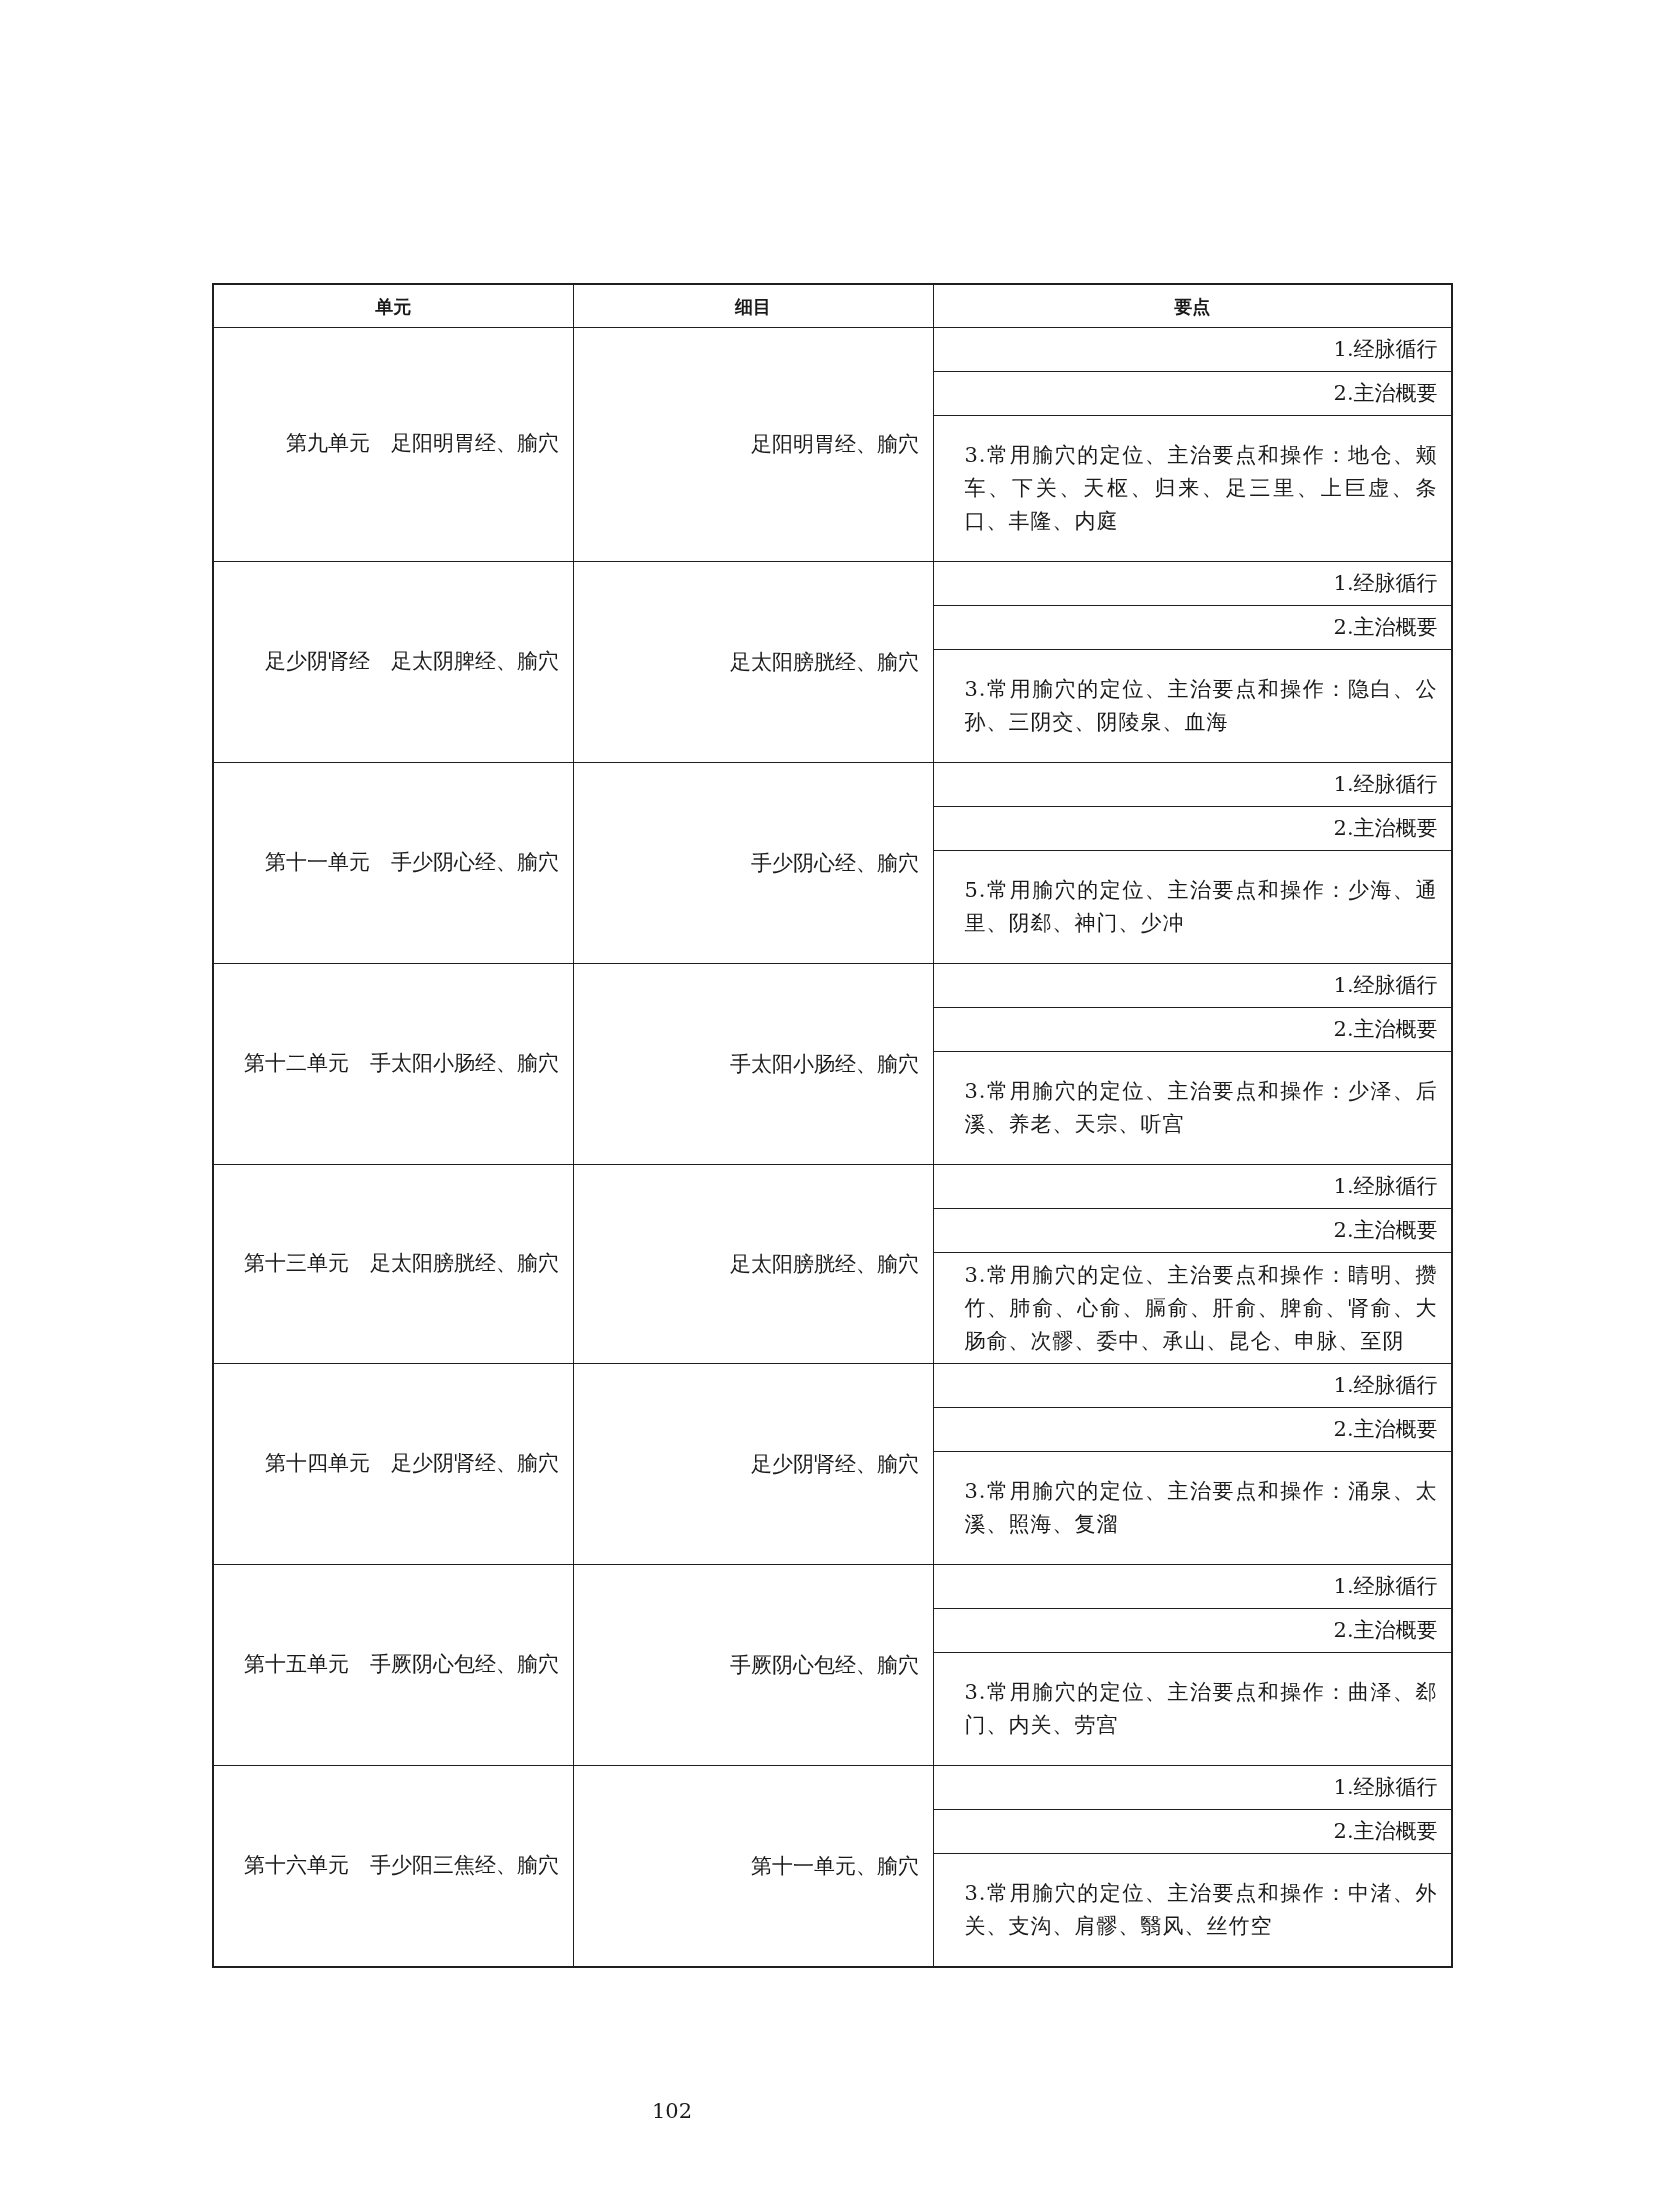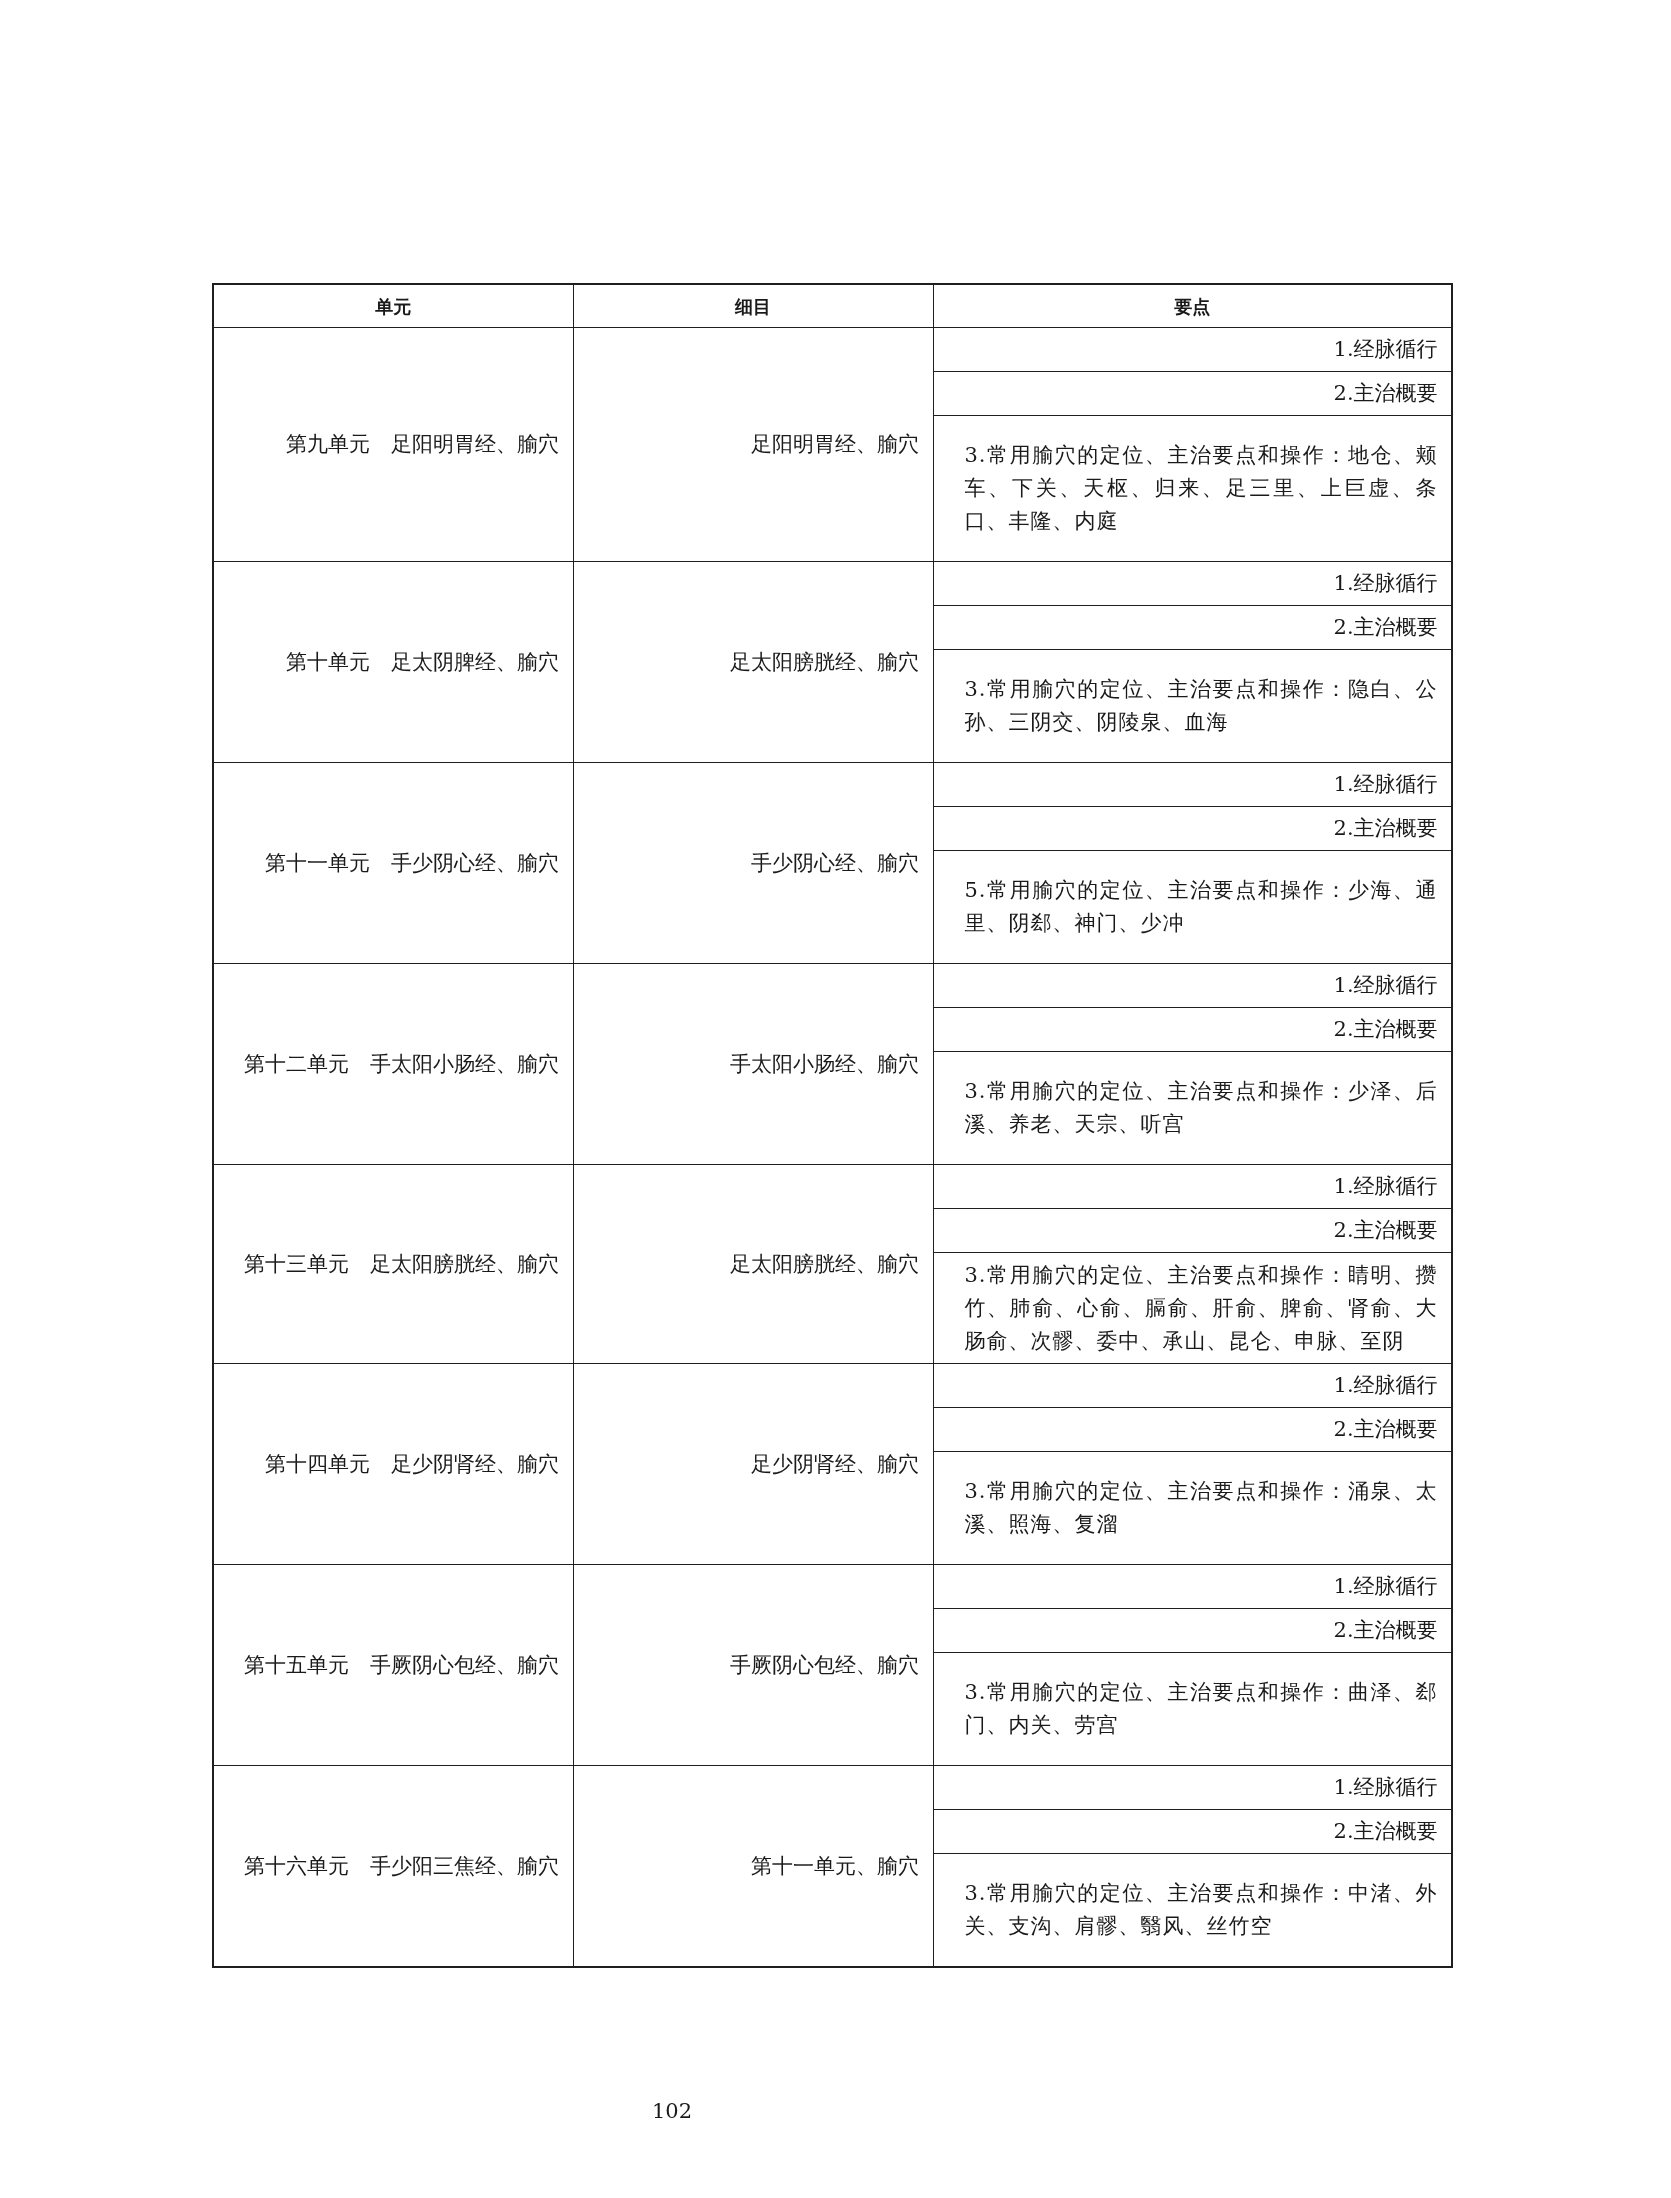--- a/index.html
+++ b/index.html
@@ -34,21 +34,21 @@
     font-weight: bold;
     font-size: 18px;
   }
   .page-table td.sub { height: 43px; }
   .page-table td.main-key {
     padding-top: 23px; padding-bottom: 23px;
     text-align: justify;
     letter-spacing: 1px;
     padding-left: 31px;
   }
-  .unit-cell { word-break: break-all; }
+  .unit-cell { word-break: break-all; font-family: Liberation Mono, monospace; }
   .page-number {
     position: absolute; left: 0; width: 1344px; top: 2099px;
     text-align: center; font-size: 21px;
     font-family: "DejaVu Serif", "Liberation Serif", serif;
   }
 </style>
 </head>
 <body>
 
 <table class="page-table">
@@ -72,21 +72,21 @@
       <td class="sub">1.经脉循行</td>
     </tr>
     <tr>
         <td class="sub">2.主治概要</td>
       </tr>
     <tr>
         <td class="main-key">3.常用腧穴的定位、主治要点和操作：地仓、颊车、下关、天枢、归来、足三里、上巨虚、条口、丰隆、内庭</td>
       </tr>
 
     <tr>
-      <td rowspan="3" class="unit-cell">第十单元　足太阴脾经、腧穴</td>
+      <td rowspan="3" class="unit-cell">足少阴肾经　足太阴脾经、腧穴</td>
       <td rowspan="3">足太阳膀胱经、腧穴</td>
       <td class="sub">1.经脉循行</td>
     </tr>
     <tr>
         <td class="sub">2.主治概要</td>
       </tr>
     <tr>
         <td class="main-key">3.常用腧穴的定位、主治要点和操作：隐白、公孙、三阴交、阴陵泉、血海</td>
       </tr>
 

